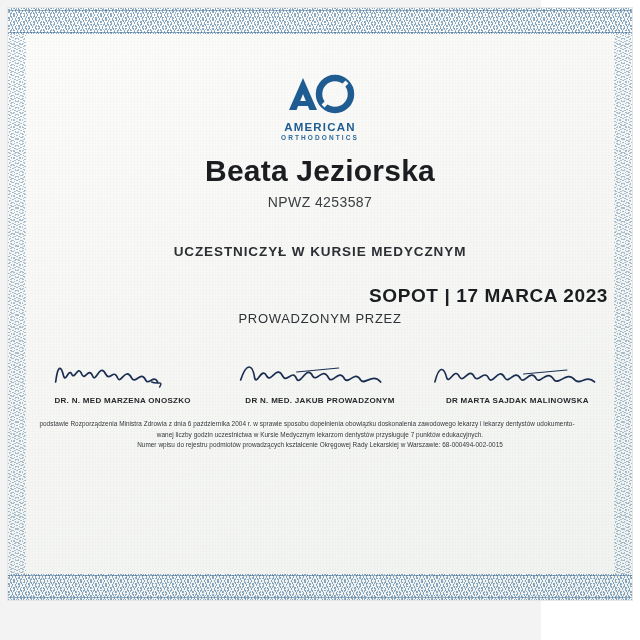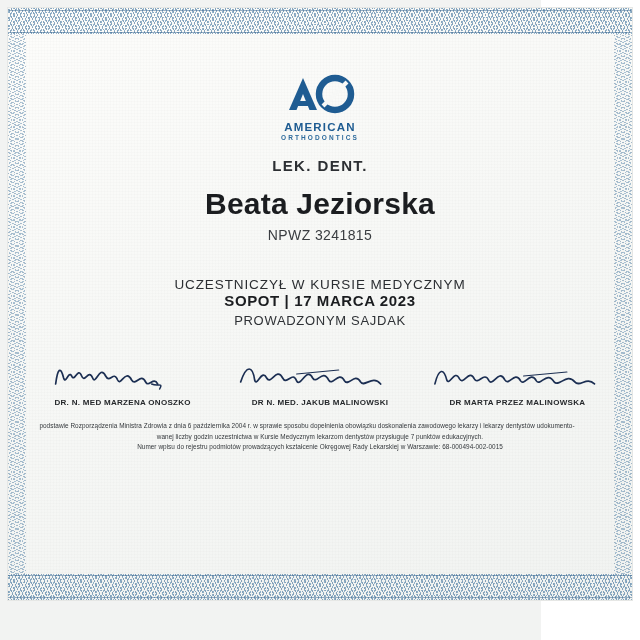--- a/index.html
+++ b/index.html
@@ -135,36 +135,38 @@
   .npwz {
     margin-top: 6px;
     font-size: 14px;
     color: #3a3d41;
     letter-spacing: 0.4px;
   }
 
   .participated {
     margin-top: 34px;
     font-size: 13.5px;
-    font-weight: normal;
+    font-weight: bold;
     letter-spacing: 0.9px;
     color: #2b2e32;
   }
   .course-title {
     margin-top: 11px;
     font-size: 15.5px;
     font-weight: bold;
     letter-spacing: 0.2px;
     color: #1b1d20;
   }
   .place-date {
-    font-size: 15px;
+    margin-top: 26px;
+    font-size: 19px;
     font-weight: bold;
     letter-spacing: 0.6px;
     color: #1b1d20;
+    text-align: right;
   }
   .conducted-by {
     margin-top: 4px;
     font-size: 13px;
     letter-spacing: 0.7px;
     color: #2f3236;
   }
 
   
   .signatures {
@@ -226,60 +228,59 @@
         <svg class="logo-mark" viewBox="0 0 74 42">
           <path d="M6 38 L20 6 L34 38 L26.5 38 L20 22 L13.5 38 Z" fill="#1f5c92"></path>
           <rect x="13" y="29" width="14" height="5" fill="#1f5c92"></rect>
           <circle cx="52" cy="22" r="16" fill="none" stroke="#1f5c92" stroke-width="6.5"></circle>
           <path d="M40 34 L64 10" stroke="#f7f8f6" stroke-width="4"></path>
         </svg>
         <div class="logo-name">AMERICAN</div>
         <div class="logo-sub">ORTHODONTICS</div>
       </div>
 
-      <div class="degree">LEK. DENT.</div>
       <div class="recipient">Beata Jeziorska</div>
-      <div class="npwz">NPWZ 3241815</div>
+      <div class="npwz">NPWZ 4253587</div>
 
       <div class="participated">UCZESTNICZYŁ W KURSIE MEDYCZNYM</div>
 
       <div class="place-date">SOPOT | 17 MARCA 2023</div>
-      <div class="conducted-by">PROWADZONYM SAJDAK</div>
+      <div class="conducted-by">PROWADZONYM PRZEZ</div>
 
       <div class="signatures">
 
         <div class="sig">
           <svg class="sig-ink" viewBox="0 0 150 40">
             <path d="M8 30 C10 14, 13 12, 16 24 C18 31, 21 16, 24 22 C27 29, 30 12, 34 22
                      C37 30, 41 14, 45 24 C48 32, 52 10, 58 22 C62 30, 66 16, 70 26
                      C73 33, 78 14, 84 26 C88 33, 93 18, 98 28 C101 34, 106 22, 110 30" fill="none" stroke="#1b2e52" stroke-width="1.7" stroke-linecap="round"></path>
             <path d="M104 30 C110 33, 116 28, 112 35" fill="none" stroke="#1b2e52" stroke-width="1.5" stroke-linecap="round"></path>
           </svg>
           <div class="sig-name">DR. N. MED MARZENA ONOSZKO</div>
         </div>
 
         <div class="sig">
           <svg class="sig-ink" viewBox="0 0 170 40">
             <path d="M6 28 C12 10, 18 12, 20 26 C22 34, 27 14, 32 24 C36 32, 42 12, 48 24
                      C52 32, 58 16, 62 27 C66 34, 72 12, 78 24 C82 31, 88 14, 94 26
                      C98 33, 104 16, 110 27 C114 33, 120 18, 126 28 C130 34, 138 20, 146 30" fill="none" stroke="#1b2e52" stroke-width="1.7" stroke-linecap="round"></path>
             <path d="M62 20 L104 16" fill="none" stroke="#1b2e52" stroke-width="1.2" stroke-linecap="round"></path>
           </svg>
-          <div class="sig-name">DR N. MED. JAKUB MALINOWSKI</div>
+          <div class="sig-name">DR N. MED. JAKUB PROWADZONYM</div>
         </div>
 
         <div class="sig">
           <svg class="sig-ink" viewBox="0 0 180 40">
             <path d="M6 30 C10 14, 15 14, 18 26 C21 33, 26 14, 31 25 C35 32, 41 14, 46 25
                      C50 32, 56 16, 61 27 C65 33, 71 14, 77 26 C81 33, 87 16, 93 27
                      C97 33, 103 16, 109 27 C113 33, 120 16, 127 28 C132 34, 140 18, 148 28
                      C153 34, 160 22, 168 30" fill="none" stroke="#1b2e52" stroke-width="1.7" stroke-linecap="round"></path>
             <path d="M96 22 L140 18" fill="none" stroke="#1b2e52" stroke-width="1.2" stroke-linecap="round"></path>
           </svg>
-          <div class="sig-name">DR MARTA PRZEZ MALINOWSKA</div>
+          <div class="sig-name">DR MARTA SAJDAK MALINOWSKA</div>
         </div>
 
       </div>
 
       <div class="legal">
         <div class="l1">podstawie Rozporządzenia Ministra Zdrowia z dnia 6 października 2004 r. w sprawie sposobu dopełnienia obowiązku doskonalenia zawodowego lekarzy i lekarzy dentystów udokumento-</div>
         <div>wanej liczby godzin uczestnictwa w Kursie Medycznym lekarzom dentystów przysługuje 7 punktów edukacyjnych.</div>
         <div>Numer wpisu do rejestru podmiotów prowadzących kształcenie Okręgowej Rady Lekarskiej w Warszawie: 68-000494-002-0015</div>
       </div>
 

